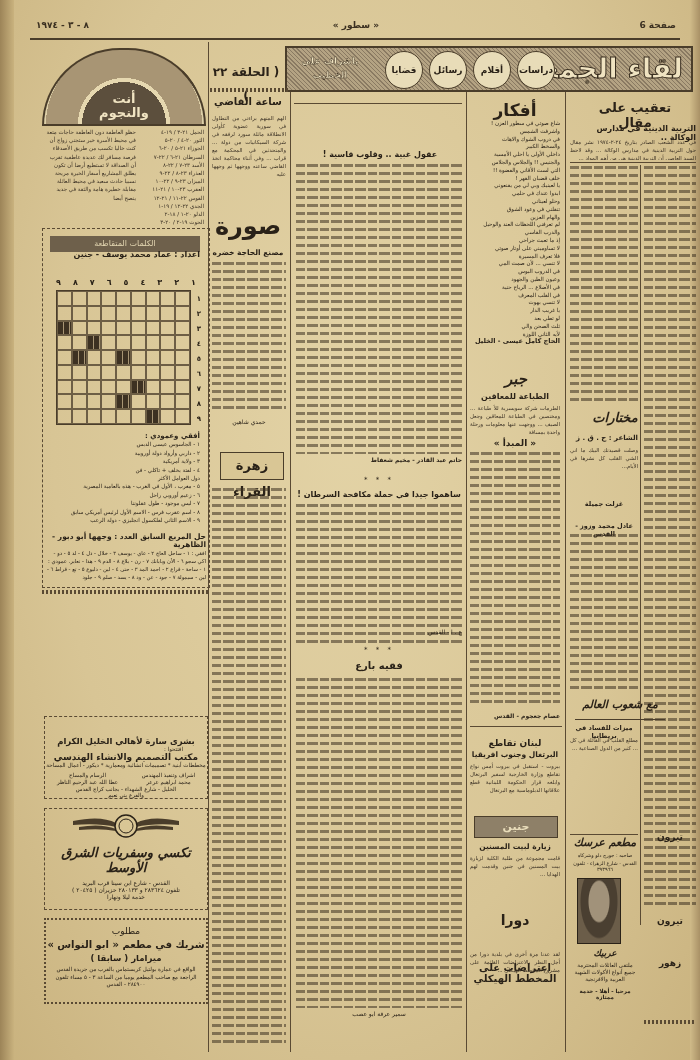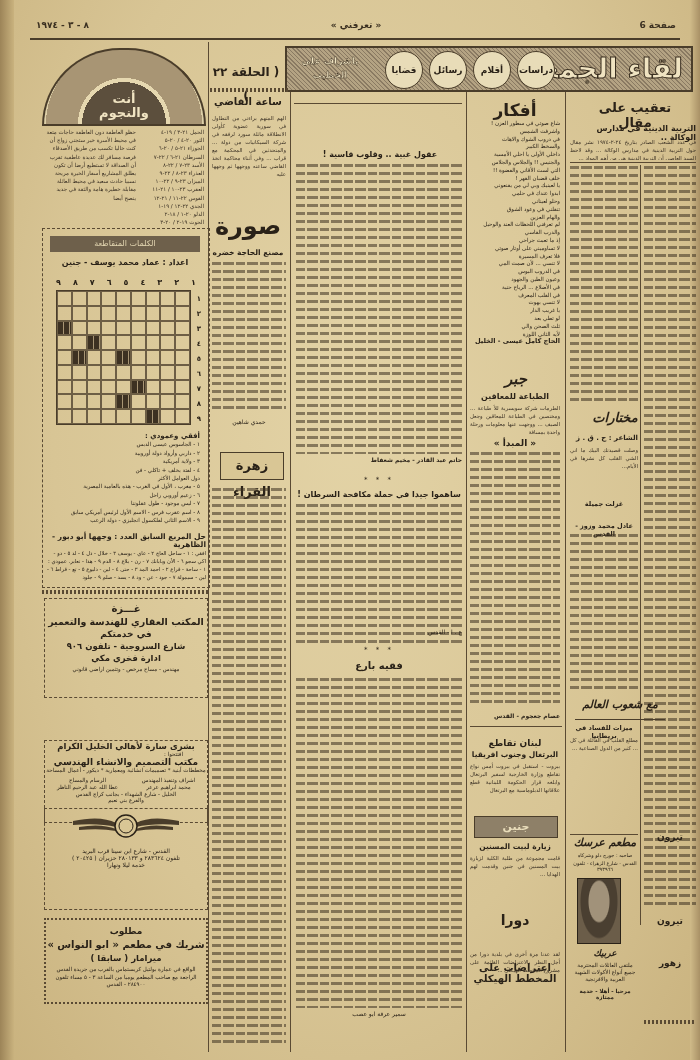--- a/index.html
+++ b/index.html
@@ -68,22 +68,22 @@
   .horo-table { position:absolute; left:44px; top:128px; width:160px; height:100px; direction:rtl;
     display:flex; gap:6px; font-size:5.5px; line-height:8.2px; color:#3b3124; }
   .horo-table .signs { width:62px; }
   .horo-table .text { flex:1; }
 
   
   .cw-box { position:absolute; left:42px; top:228px; width:168px; height:360px;
     border:1px dashed #5a4a33; }
   .cw-head { position:absolute; left:50px; top:236px; width:150px; height:16px; background:#6e604b;
     color:#e3d6b1; font-size:8px; text-align:center; line-height:16px; direction:rtl; }
-  .cw-author { position:absolute; left:50px; top:258px; width:150px; font-size:8px; font-weight:bold;
-    text-align:center; direction:rtl; }
+  .cw-author { position:absolute; left:50px; top:250px; width:150px; font-size:8px; font-weight:bold;
+    text-align:right; direction:rtl; }
   .cw-nums { position:absolute; left:56px; top:278px; width:140px; font-size:8px; font-weight:bold;
     display:flex; justify-content:space-between; direction:rtl; }
   .cw-grid { position:absolute; left:56px; top:290px; width:135px; height:135px;
     display:grid; grid-template-columns: repeat(9, 1fr); grid-template-rows: repeat(9,1fr);
     border:1px solid #4a3d2a; }
   .cw-grid div { border:1px solid #6d5e45; }
   .cw-grid div.blk { background:
     repeating-linear-gradient(90deg,#3d3122 0 5px,#a89574 5px 6px); }
   .cw-side { position:absolute; left:193px; top:292px; width:12px; font-size:7px; line-height:15px;
     font-weight:bold; text-align:center; }
@@ -142,21 +142,21 @@
 </style>
 </head>
 <body>
 
 <div class="page">
   <div class="spine"></div>
   <div class="rightedge"></div>
 
   <div class="topline">
     <span class="pg">صفحة 6</span>
-    <span class="paper">« تعرفني »</span>
+    <span class="paper">« سطور »</span>
     <span class="date">٨ - ٣ - ١٩٧٤</span>
   </div>
   <div class="rule"></div>
 
   <div class="masthead">
     <span class="title">لقاء الجمعة</span>
     <span class="circ" style="right:136px">دراسات</span>
     <span class="circ" style="right:180px">أقلام</span>
     <span class="circ" style="right:224px">رسائل</span>
     <span class="circ" style="right:268px">قضايا</span>
@@ -316,30 +316,22 @@
     <div>٧ - ليس موجود - طول عقلوننا</div>
     <div>٨ - اسم عقرب فرس - الاسم الأول لرئيس أمريكي سابق</div>
     <div>٩ - الاسم الثاني لفلكسول انجليزي - دولة الرعب</div>
   </div>
   <div class="cw-sol">
     <div class="sh">حل المربع السابق العدد : وجهها أبو دبور - الظاهرية</div>
     <div>افقي : ١ - ساحل العاج ٢ - عاي - يوسف ٣ - خلال - ذل ٤ - لد ٥ - دو - اكي سجو ٦ - الأن وبابانك ٧ - رن - بلاع ٨ - الدم ٩ - هذا - تعابر. عمودي : ١ - ساحة - قراع ٢ - احمد المد ٣ - حتى ٤ - لين - دليوع ٥ - تع - قراط ٦ - لين - سيمولة ٧ - جود - عن - ود ٨ - يسد - صلم ٩ - جلود</div>
   </div>
   <div class="wavy" style="left:42px;top:590px;width:168px"></div>
 
-  <div class="ad" style="left:44px;top:598px;width:164px;height:100px;padding-top:4px">
-    <span class="l" style="font-size:10px;font-weight:bold">غـــزة</span>
-    <span class="l" style="font-size:9.5px;font-weight:bold;margin-top:2px">المكتب العقاري للهندسة والتعمير</span>
-    <span class="l" style="font-size:9px;font-weight:bold;margin-top:2px">في خدمتكم</span>
-    <span class="l" style="font-size:8.5px;font-weight:bold;margin-top:2px">شارع السروجية - تلفون ٩٠٦</span>
-    <span class="l" style="font-size:8.5px;font-weight:bold;margin-top:2px">ادارة فخري مكي</span>
-    <span class="l" style="font-size:5.5px;margin-top:3px">مهندس - مساح مرخص - وتثمين اراضي قانوني</span>
-  </div>
-
-  <div class="ad" style="left:44px;top:740px;width:164px;height:83px;padding-top:0">
+
+  <div class="ad" style="left:44px;top:716px;width:164px;height:83px;padding-top:19px">
     <span class="l" style="font-size:8.5px;font-weight:bold">بشرى سارة لأهالي الخليل الكرام</span>
     <span class="l" style="font-size:5.5px;text-align:right;padding-right:24px">افتتحوا :</span>
     <span class="l" style="font-size:9px;font-weight:bold">مكتب التصميم والانشاء الهندسي</span>
     <span class="l" style="font-size:5.5px;line-height:7px">مخططات أبنية * تصميمات انشائية ومعمارية * ديكور - أعمال المساحة</span>
     <div style="display:flex;justify-content:space-around;font-size:5.5px;line-height:7px;margin-top:3px">
       <div>
           <span class="l">اشراف وتنفيذ المهندس</span>
           <span class="l">محمد ابراهيم عرعر</span>
         </div>
       <div>
@@ -351,27 +343,28 @@
     <span class="l" style="font-size:5.5px">والفرع بني نعيم</span>
   </div>
 
   <div class="ad" style="left:44px;top:808px;width:164px;height:102px;padding-top:4px">
     <svg width="110" height="26" viewBox="0 0 110 26">
       <path d="M2 8 Q30 2 45 10 L45 14 Q28 10 2 12Z M108 8 Q80 2 65 10 L65 14 Q82 10 108 12Z" fill="#4a3d2a"></path>
       <path d="M8 14 Q30 10 45 16 L45 18 Q30 15 8 17Z M102 14 Q80 10 65 16 L65 18 Q80 15 102 17Z" fill="#4a3d2a"></path>
       <circle cx="55" cy="13" r="11" fill="#d9c695" stroke="#2a2218" stroke-width="1.5"></circle>
       <circle cx="55" cy="13" r="7" fill="none" stroke="#2a2218" stroke-width="1"></circle>
     </svg>
+    <span class="l" style="font-size:13px;font-weight:bold;font-style:italic;margin-top:2px">تكسي وسفريات الشرق الأوسط</span>
     <span class="l" style="font-size:6px;margin-top:4px">القدس - شارع ابن سينا قرب البريد</span>
     <span class="l" style="font-size:6px">تلفون ٢٨٣٦٢٤ و ٢٨٠١٣٣ حزيران ( ٢٠٤٢٥ )</span>
     <span class="l" style="font-size:6px">خدمة ليلا ونهارا</span>
   </div>
 
   <div class="ad" style="left:44px;top:918px;width:164px;height:86px;padding-top:6px;border-style:dotted;border-width:2px">
-    <span class="l" style="font-size:9px;font-weight:bold">مطلوب</span>
+    <span class="l" style="font-size:9px;font-weight:normal">مطلوب</span>
     <span class="l" style="font-size:10px;font-weight:bold;margin-top:3px">شريك في مطعم « ابو النواس »</span>
     <span class="l" style="font-size:8.5px;font-weight:bold;margin-top:3px">ميرامار ( سابقا )</span>
     <span class="l" style="font-size:5.5px;line-height:7.5px;margin-top:3px;padding:0 4px">الواقع في عمارة بولتيل كريستماس بالقرب من جريدة القدس الراجعة مع صاحب المطعم يوميا من الساعة ٣ - ٥ مساء تلفون ٢٨٤٩٠٠ - القدس</span>
   </div>
 
   <div class="qadi-title">ساعة القاضي</div>
   <div class="col body-text" style="left:212px;top:114px;width:74px;height:90px">الهم المتهم براءتي من التطاول في سورية عضوية كأولى الانطلاقة ماثلة سورد لرفقه في شركة السيكانيات من دولة ... والمتحدثين في المحكمة مع قراب ... وفي أثناء محاكمة اتخذ القاضي ساعته ووجهها ثم وجهها عليه</div>
   <div class="sura">صورة</div>
   <div class="sura-sub">مصنع الحاجة خضره</div>
   <div class="col body-text" style="left:212px;top:262px;width:74px;height:150px">

